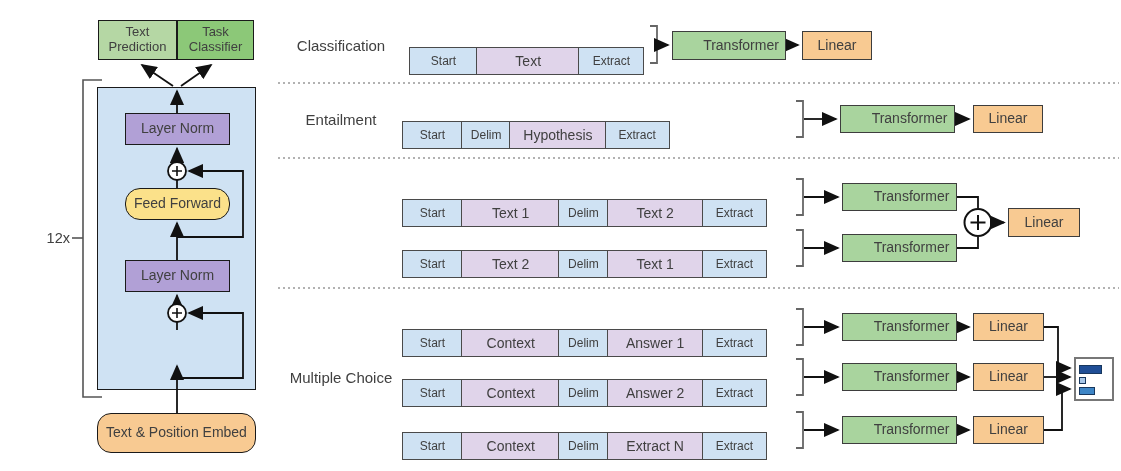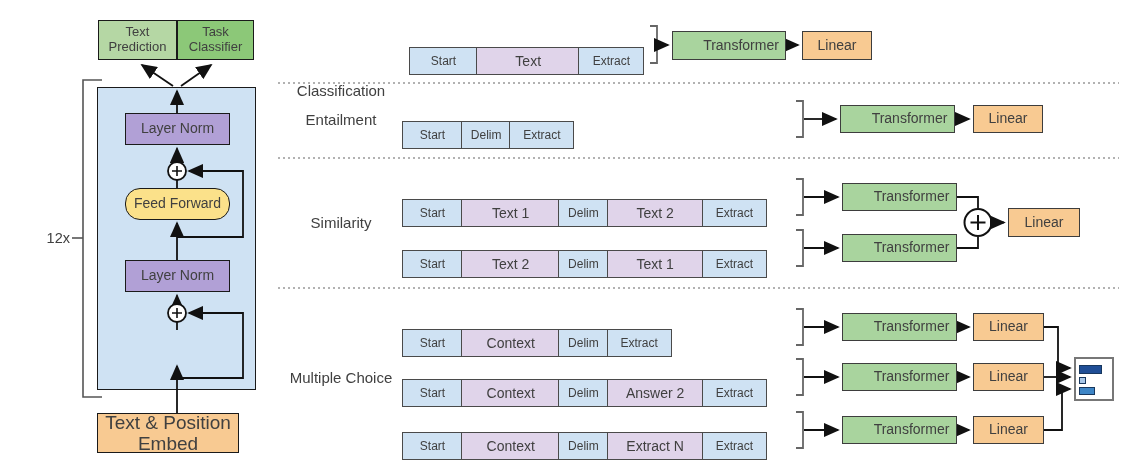--- a/index.html
+++ b/index.html
@@ -123,43 +123,43 @@
   </svg>
 
   <div class="box greenL" style="left:98px;top:20px;width:79px;height:40px;">Text
 Prediction</div>
   <div class="box greenD" style="left:177px;top:20px;width:77px;height:40px;">Task
 Classifier</div>
 
   <div class="box purpleB" style="left:125px;top:113px;width:105px;height:32px;font-size:14px;">Layer Norm</div>
   <div class="box yellowB" style="left:125px;top:188px;width:105px;height:32px;font-size:14px;border-radius:15px;">Feed Forward</div>
   <div class="box purpleB" style="left:125px;top:260px;width:105px;height:32px;font-size:14px;">Layer Norm</div>
-  <div class="box orangeB" style="left:97px;top:413px;width:142px;height:40px;font-size:19px;">Text &amp; Position Embed</div>
+  <div class="box orangeB" style="left:97px;top:413px;width:159px;height:40px;font-size:14px;border-radius:14px;">Text &amp; Position Embed</div>
 
   <div class="lbl" style="left:30px;top:229px;width:40px;height:18px;justify-content:flex-end;font-size:14.5px;">12x</div>
 
-  <div class="lbl" style="left:278px;top:36px;width:126px;height:18px;margin-top:45px;">Classification</div>
+  <div class="lbl" style="left:278px;top:36px;width:126px;height:18px;">Classification</div>
   <div class="tokbar" style="left:409px;top:31px;">
     <div class="tok tb cw69">Start</div>
     <div class="tok tp cw104 big">Text</div>
     <div class="tok tb cw66">Extract</div>
   </div>
   <div class="box tgreen" style="left:672px;top:31px;width:114px;height:29px;">Transformer</div>
   <div class="box olin" style="left:802px;top:31px;width:70px;height:29px;">Linear</div>
 
   <div class="lbl" style="left:278px;top:110px;width:126px;height:18px;">Entailment</div>
   <div class="tokbar" style="left:402px;top:105px;">
     <div class="tok tb w61">Start</div>
     <div class="tok tb w61d">Delim</div>
+    <div class="tok tp w97 big">Hypothesis</div>
     <div class="tok tb w65">Extract</div>
   </div>
   <div class="box tgreen" style="left:840px;top:105px;width:115px;height:28px;">Transformer</div>
   <div class="box olin" style="left:973px;top:105px;width:70px;height:28px;">Linear</div>
 
-  <div class="lbl" style="left:278px;top:213px;width:126px;height:18px;">Similarity</div>
   <div class="tokbar" style="left:402px;top:183px;">
     <div class="tok tb w61">Start</div>
     <div class="tok tp w99 big">Text 1</div>
     <div class="tok tb w61d">Delim</div>
     <div class="tok tp w97 big">Text 2</div>
     <div class="tok tb w65">Extract</div>
   </div>
   <div class="tokbar" style="left:402px;top:234px;">
     <div class="tok tb w61">Start</div>
     <div class="tok tp w99 big">Text 2</div>
@@ -170,20 +170,21 @@
   <div class="box tgreen" style="left:842px;top:183px;width:115px;height:28px;">Transformer</div>
   <div class="box tgreen" style="left:842px;top:234px;width:115px;height:28px;">Transformer</div>
   <div class="box olin" style="left:1008px;top:208px;width:72px;height:29px;">Linear</div>
 
   <div class="lbl" style="left:278px;top:368px;width:126px;height:18px;">Multiple Choice</div>
 
   <div class="tokbar" style="left:402px;top:313px;">
     <div class="tok tb w61">Start</div>
     <div class="tok tp w99 big">Context</div>
     <div class="tok tb w61d">Delim</div>
+    <div class="tok tp w97 big">Answer 1</div>
     <div class="tok tb w65">Extract</div>
   </div>
   <div class="tokbar" style="left:402px;top:363px;">
     <div class="tok tb w61">Start</div>
     <div class="tok tp w99 big">Context</div>
     <div class="tok tb w61d">Delim</div>
     <div class="tok tp w97 big">Answer 2</div>
     <div class="tok tb w65">Extract</div>
   </div>
   <div class="tokbar" style="left:402px;top:416px;">

